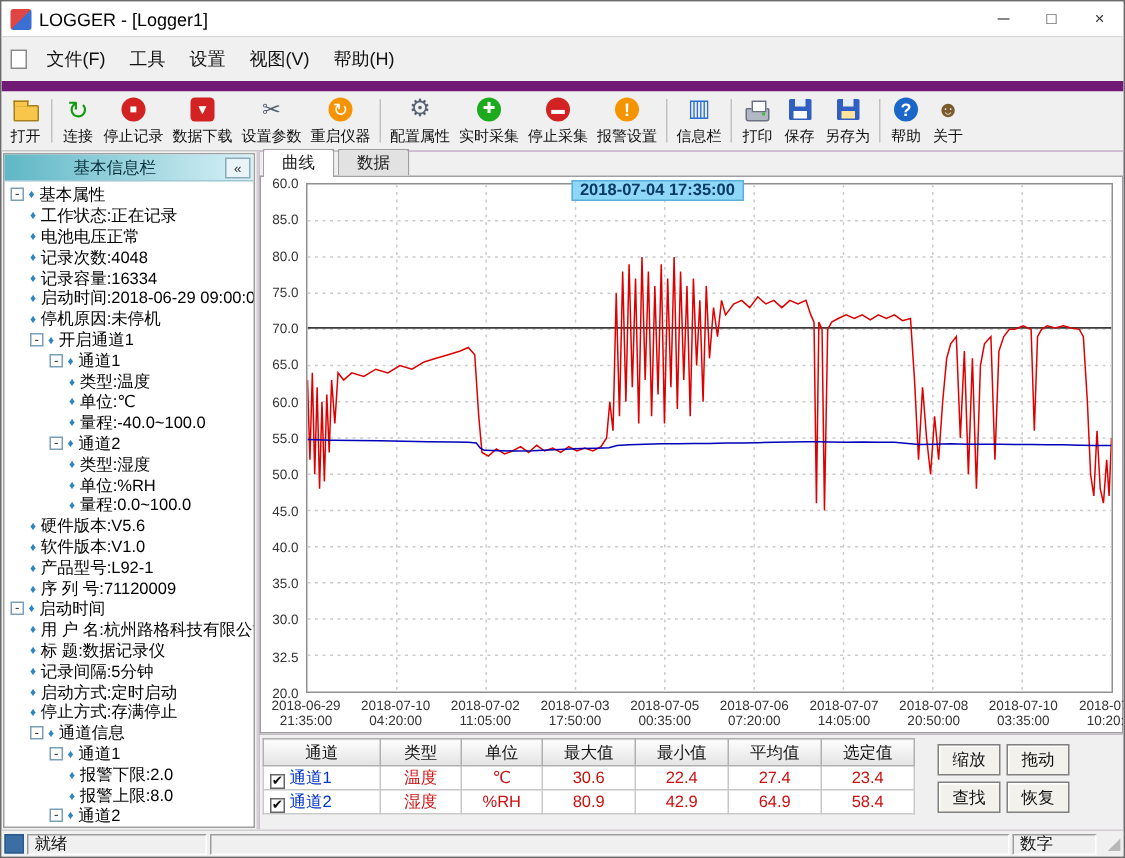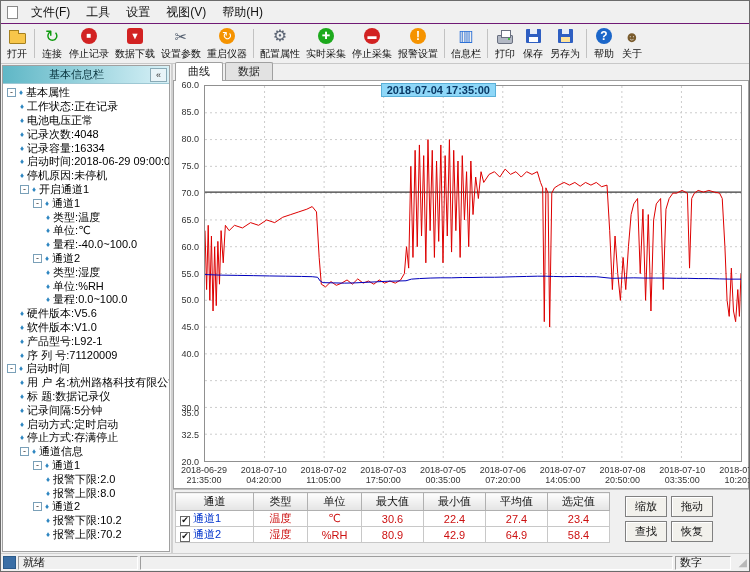--- a/index.html
+++ b/index.html
@@ -7,21 +7,21 @@
   .window{width:750px;height:572px;background:#f0f0f0;border:1px solid #6b6b6b;display:flex;flex-direction:column;overflow:hidden}
 
   
   .titlebar{height:24px;background:#ffffff;display:flex;align-items:center;padding-left:6px;border-bottom:1px solid #d8d8d8;flex:none}
   .app-icon{width:14px;height:14px;margin-right:5px;background:linear-gradient(135deg,#e04545 0 50%,#3b6fd4 50% 100%);border-radius:2px;flex:none}
   .title{font-size:12px;color:#000}
   .win-controls{margin-left:auto;display:flex;height:100%}
   .wc{width:32px;height:100%;display:flex;align-items:center;justify-content:center;font-size:11px;color:#333}
 
   
-  .menubar{height:23px;background:#f0f0f0;display:flex;align-items:center;font-size:12px;border-bottom:1px solid #701a75;padding-left:4px;flex:none}
+  .menubar{height:36px;background:#f0f0f0;display:flex;align-items:center;font-size:12px;border-bottom:7px solid #701a75;padding-left:4px;flex:none}
   .doc-icon{width:11px;height:13px;background:#fff;border:1px solid #8a8a8a;margin:0 5px 0 2px;flex:none}
   .menu-item{padding:0 8px;height:100%;display:flex;align-items:center;color:#111}
 
   
   .toolbar{height:40px;background:#f0f0f0;display:flex;align-items:stretch;border-bottom:1px solid #c8c8c8;padding:1px 2px;flex:none}
   .tb-btn{display:flex;flex-direction:column;align-items:center;justify-content:center;padding:0 3px;min-width:28px}
   .tb-btn .lbl{font-size:10px;color:#111;margin-top:1px;white-space:nowrap}
   .tb-sep{width:1px;background:#c2c2c2;margin:4px 3px;flex:none}
   .tbi{height:19px;display:flex;align-items:center;justify-content:center}
   .disc{width:16px;height:16px;border-radius:50%;display:flex;align-items:center;justify-content:center}
@@ -83,20 +83,29 @@
   .sb-ready{width:120px}
   .sb-fill{flex:1}
   .sb-mode{width:56px}
   .sb-grip{width:14px;color:#b8b8b8;font-size:11px;text-align:right}
 </style>
 </head>
 <body>
 
 <div class="window">
 
+  <div class="titlebar">
+    <span class="app-icon"></span>
+    <span class="title">LOGGER - [Logger1]</span>
+    <div class="win-controls">
+      <span class="wc">─</span>
+      <span class="wc">□</span>
+      <span class="wc">×</span>
+    </div>
+  </div>
 
   <div class="menubar" id="menubar">
     <span class="doc-icon"></span>
   <span class="menu-item">文件(F)</span>
       <span class="menu-item">工具</span>
       <span class="menu-item">设置</span>
       <span class="menu-item">视图(V)</span>
       <span class="menu-item">帮助(H)</span>
     </div>
 
@@ -379,21 +388,21 @@
             <span class="ylab" style="top: 7.14286%;">85.0</span>
             <span class="ylab" style="top: 14.2857%;">80.0</span>
             <span class="ylab" style="top: 21.4286%;">75.0</span>
             <span class="ylab" style="top: 28.5714%;">70.0</span>
             <span class="ylab" style="top: 35.7143%;">65.0</span>
             <span class="ylab" style="top: 42.8571%;">60.0</span>
             <span class="ylab" style="top: 50%;">55.0</span>
             <span class="ylab" style="top: 57.1429%;">50.0</span>
             <span class="ylab" style="top: 64.2857%;">45.0</span>
             <span class="ylab" style="top: 71.4286%;">40.0</span>
-            <span class="ylab" style="top: 78.5714%; margin-top: 32px;">35.0</span>
+            <span class="ylab" style="top: 78.5714%;">35.0</span>
             <span class="ylab" style="top: 85.7143%;">30.0</span>
             <span class="ylab" style="top: 92.8571%;">32.5</span>
             <span class="ylab" style="top: 100%;">20.0</span>
           </div>
         <div class="plot" id="plot">
           <svg id="chart-svg" preserveAspectRatio="none" viewBox="0 0 1000 600">
               <line class="grid" x1="0" y1="42.857142857142854" x2="1000" y2="42.857142857142854"></line>
               <line class="grid" x1="0" y1="85.71428571428571" x2="1000" y2="85.71428571428571"></line>
               <line class="grid" x1="0" y1="128.57142857142856" x2="1000" y2="128.57142857142856"></line>
               <line class="grid" x1="0" y1="171.42857142857142" x2="1000" y2="171.42857142857142"></line>

